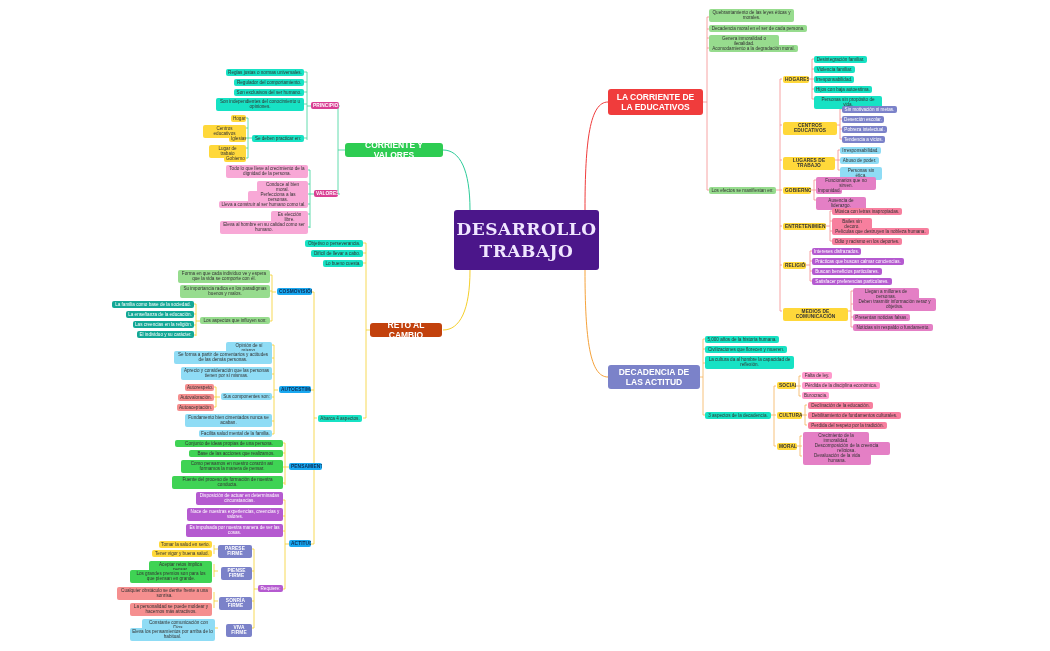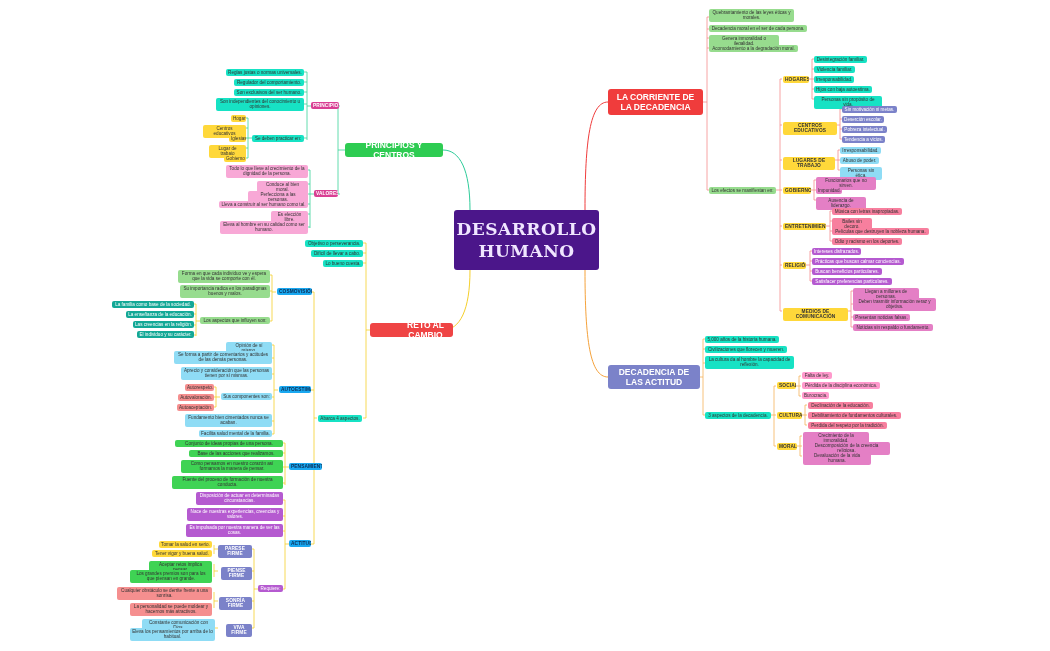--- a/index.html
+++ b/index.html
@@ -62,23 +62,23 @@
   <path d="M806 265 L810 265 M810 251 L810 281 M810 251 L812 251 M810 261 L812 261 M810 271 L812 271 M810 281 L812 281" stroke="#f58d8d" stroke-width="0.8" fill="none"></path>
   <path d="M848 311 L851 311 M851 291 L851 327 M851 291 L853 291 M851 304 L853 304 M851 317 L853 317 M851 327 L853 327" stroke="#f58d8d" stroke-width="0.8" fill="none"></path>
 
   <path d="M700 377 L703 377 L703 339 L705 339 M703 349 L705 349 M703 363 L705 363 M703 377 L703 415 L705 415" stroke="#f5b35a" stroke-width="0.8" fill="none"></path>
   <path d="M771 415 L774 415 M774 386 L774 446 M774 386 L776 386 M774 415 L776 415 M774 446 L776 446" stroke="#f5b35a" stroke-width="0.8" fill="none"></path>
   <path d="M796 386 L799 386 M799 376 L799 396 M799 376 L801 376 M799 386 L801 386 M799 396 L801 396" stroke="#f5b35a" stroke-width="0.8" fill="none"></path>
   <path d="M802 415 L805 415 M805 405 L805 425 M805 405 L807 405 M805 415 L807 415 M805 425 L807 425" stroke="#f5b35a" stroke-width="0.8" fill="none"></path>
   <path d="M797 446 L800 446 M800 436 L800 456 M800 436 L802 436 M800 446 L802 446 M800 456 L802 456" stroke="#f5b35a" stroke-width="0.8" fill="none"></path>
 </svg>
 
-<div class="center">DESARROLLO HUMANO</div>
-
-<div class="main" style="left:345px;top:143px;width:98px;height:14px;background:#2ecc52;">PRINCIPIOS Y CENTROS</div>
+<div class="center">DESARROLLO TRABAJO</div>
+
+<div class="main" style="left:345px;top:143px;width:98px;height:14px;background:#2ecc52;">CORRIENTE Y VALORES</div>
 
 <div class="n mid mag" style="left:311px;top:102px;width:28px;">PRINCIPIOS</div>
 <div class="n teal" style="left:226px;top:69px;width:78px;">Reglas justas o normas universales.</div>
 <div class="n teal" style="left:234px;top:79px;width:70px;">Regulador del comportamiento.</div>
 <div class="n teal" style="left:234px;top:89px;width:70px;">Son exclusivos del ser humano.</div>
 <div class="n teal" style="left:216px;top:98px;width:88px;">Son independientes del conocimiento u opiniones.</div>
 <div class="n teal" style="left:252px;top:135px;width:52px;">Se deben practicar en:</div>
 <div class="n yel" style="left:231px;top:115px;width:15px;">Hogar</div>
 <div class="n yel" style="left:203px;top:125px;width:43px;">Centros educativos</div>
 <div class="n yel" style="left:229px;top:135px;width:17px;">Iglesias</div>
@@ -86,21 +86,21 @@
 <div class="n yel" style="left:224px;top:155px;width:22px;">Gobierno</div>
 
 <div class="n mid mag" style="left:314px;top:190px;width:24px;">VALORES</div>
 <div class="n pink" style="left:226px;top:165px;width:82px;">Todo lo que lleve al crecimiento de la dignidad de la persona.</div>
 <div class="n pink" style="left:257px;top:181px;width:51px;">Conduce al bien moral.</div>
 <div class="n pink" style="left:248px;top:191px;width:60px;">Perfecciona a las personas.</div>
 <div class="n pink" style="left:219px;top:201px;width:89px;">Lleva a construir al ser humano como tal.</div>
 <div class="n pink" style="left:271px;top:211px;width:37px;">Es elección libre.</div>
 <div class="n pink" style="left:220px;top:221px;width:88px;">Eleva al hombre en su calidad como ser humano.</div>
 
-<div class="main" style="left:370px;top:323px;width:83px;height:14px;background:#ef4444;padding-left:32px;">RETO AL CAMBIO</div>
+<div class="main" style="left:370px;top:323px;width:72px;height:14px;background:#c2410c;">RETO AL CAMBIO</div>
 <div class="n teal" style="left:305px;top:240px;width:58px;">Objetivo o perseverancia.</div>
 <div class="n teal" style="left:311px;top:250px;width:52px;">Difícil de llevar a cabo.</div>
 <div class="n teal" style="left:323px;top:260px;width:40px;">Lo bueno cuesta.</div>
 <div class="n teal" style="left:318px;top:415px;width:44px;">Abarca 4 aspectos.</div>
 
 <div class="n mid blu" style="left:277px;top:288px;width:35px;">COSMOVISIÓN</div>
 <div class="n g" style="left:178px;top:270px;width:92px;">Forma en que cada individuo ve y espera que la vida se comporte con él.</div>
 <div class="n g" style="left:180px;top:285px;width:90px;">Su importancia radica en los paradigmas buenos y malos.</div>
 <div class="n g" style="left:200px;top:317px;width:70px;">Los aspectos que influyen son:</div>
 <div class="n dteal" style="left:112px;top:301px;width:82px;">La familia como base de la sociedad.</div>
@@ -137,21 +137,21 @@
 <div class="n mid slate" style="left:221px;top:567px;width:31px;">PIENSE FIRME</div>
 <div class="n grn2" style="left:149px;top:561px;width:63px;">Aceptar retos implica pensar.</div>
 <div class="n grn2" style="left:130px;top:570px;width:82px;">Los grandes premios son para los que piensan en grande.</div>
 <div class="n mid slate" style="left:219px;top:597px;width:33px;">SONRÍA FIRME</div>
 <div class="n salmon" style="left:117px;top:587px;width:95px;">Cualquier obstáculo se derrite frente a una sonrisa.</div>
 <div class="n salmon" style="left:130px;top:603px;width:82px;">La personalidad se puede moldear y hacernos más atractivos.</div>
 <div class="n mid slate" style="left:226px;top:624px;width:26px;">VIVA FIRME</div>
 <div class="n lblu" style="left:142px;top:619px;width:73px;">Constante comunicación con Dios.</div>
 <div class="n lblu" style="left:130px;top:628px;width:85px;">Eleva los pensamientos por arriba de lo habitual.</div>
 
-<div class="main" style="left:608px;top:89px;width:95px;height:26px;background:#f03c3c;">LA CORRIENTE DE LA DECADENCIA</div>
+<div class="main" style="left:608px;top:89px;width:95px;height:26px;background:#f03c3c;">LA CORRIENTE DE LA EDUCATIVOS</div>
 <div class="n g" style="left:709px;top:9px;width:85px;">Quebrantamiento de las leyes éticas y morales.</div>
 <div class="n g" style="left:709px;top:25px;width:98px;">Decadencia moral en el ser de cada persona.</div>
 <div class="n g" style="left:709px;top:35px;width:70px;">Genera inmoralidad o ilegalidad.</div>
 <div class="n g" style="left:709px;top:45px;width:89px;">Acomodamiento a la degradación moral.</div>
 <div class="n g" style="left:709px;top:187px;width:67px;">Los efectos se manifiestan en:</div>
 
 <div class="n mid yel" style="left:783px;top:76px;width:26px;">HOGARES</div>
 <div class="n teal" style="left:814px;top:56px;width:53px;">Desintegración familiar.</div>
 <div class="n teal" style="left:814px;top:66px;width:41px;">Violencia familiar.</div>
 <div class="n teal" style="left:814px;top:76px;width:40px;">Irresponsabilidad.</div>

